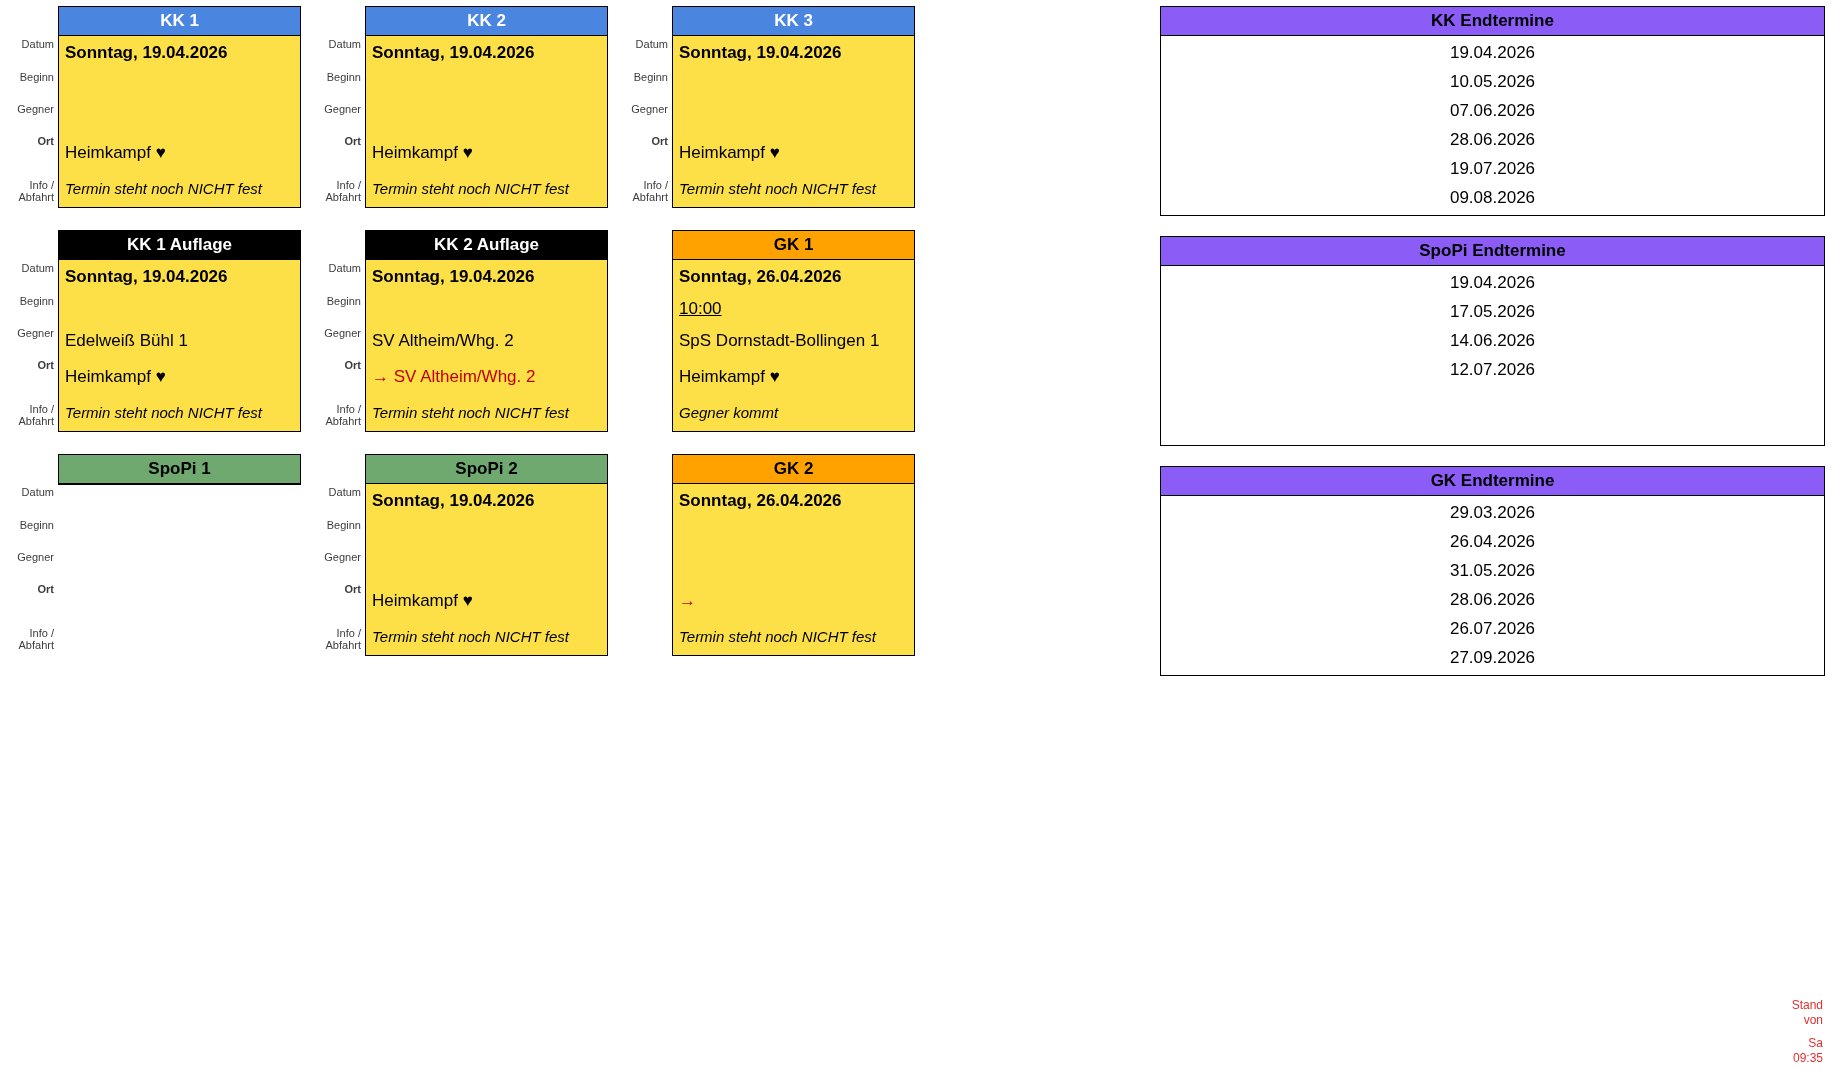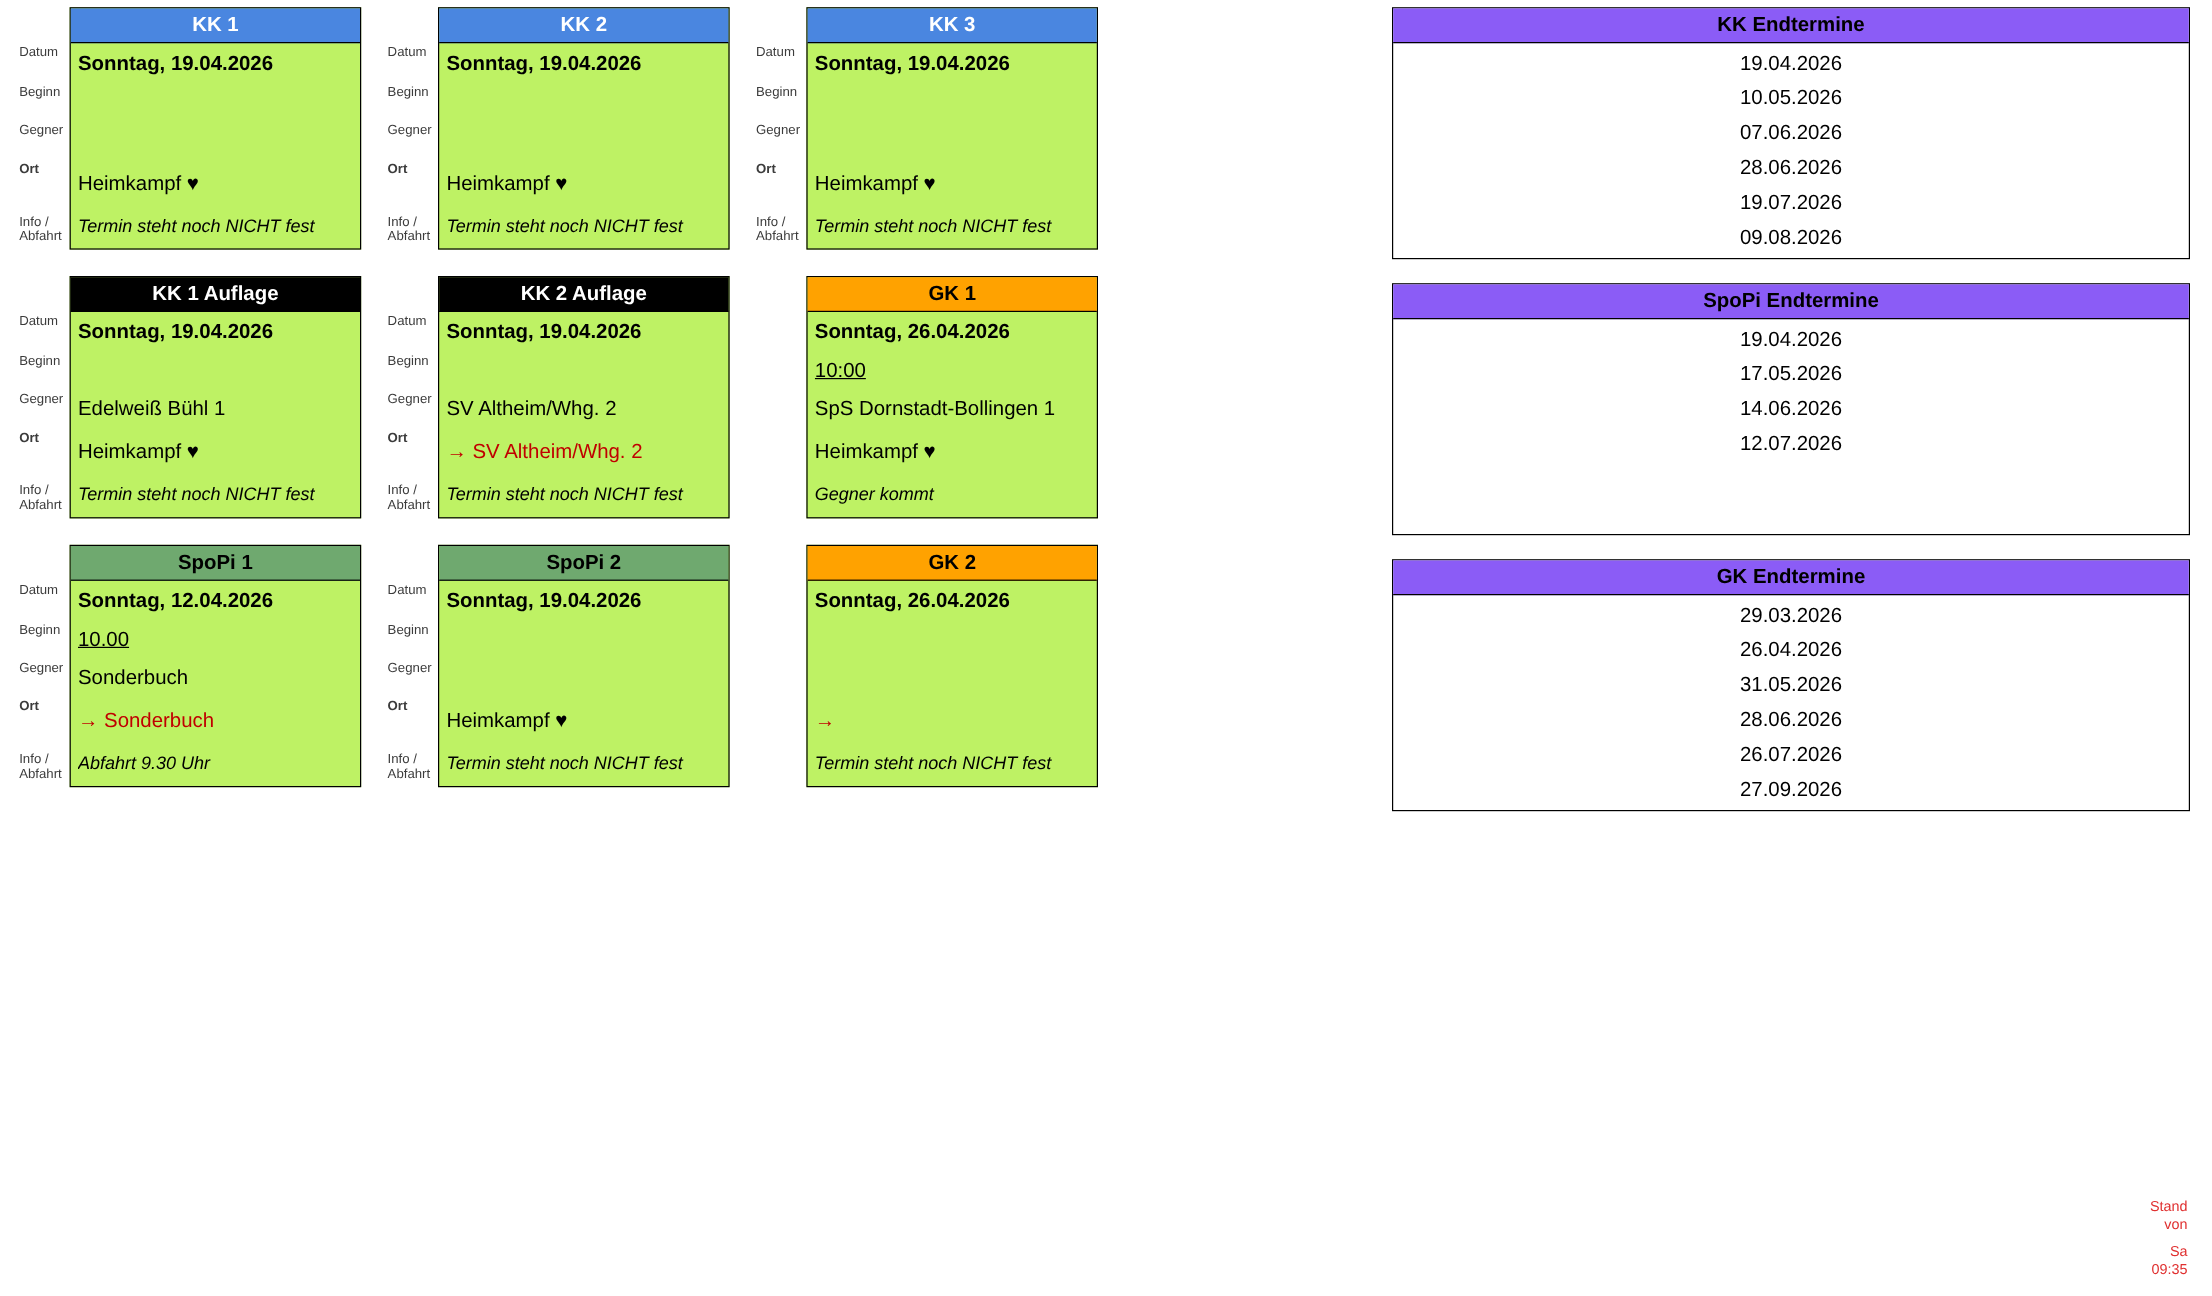--- a/index.html
+++ b/index.html
@@ -35,34 +35,35 @@
   .labels {
     width: 42px;
     display: flex;
     flex-direction: column;
     padding-top: 33px;
     box-sizing: border-box;
   }
   .labels .lbl {
     font-size: 11px;
     color: #3c3c3c;
+    text-align: right;
     padding-right: 4px;
     line-height: 1.05;
   }
   .lbl-datum  { height: 33px; }
   .lbl-beginn { height: 32px; }
   .lbl-gegner { height: 32px; }
   .lbl-ort    { height: 44px; font-weight: bold; }
   .lbl-info   { height: 30px; }
 
   .card {
     width: 243px;
     border: 1px solid #000;
     box-sizing: border-box;
-    background: #bef264;
+    background: #fde047;
   }
   .card .hdr {
     text-align: center;
     font-weight: bold;
     font-size: 17px;
     line-height: 28px;
     height: 28px;
     border-bottom: 1px solid #000;
     color: #000;
   }
@@ -286,27 +287,20 @@
           <div class="lbl lbl-beginn">Beginn</div>
           <div class="lbl lbl-gegner">Gegner</div>
           <div class="lbl lbl-ort">Ort</div>
           <div class="lbl lbl-info">
             <div>Info /</div>
             <div>Abfahrt</div>
           </div>
         </div>
         <div class="card">
           <div class="hdr green">SpoPi 1</div>
-          <div class="body">
-            <div class="line l-datum">Sonntag, 12.04.2026</div>
-            <div class="line l-beginn">10.00</div>
-            <div class="line l-gegner">Sonderbuch</div>
-            <div class="line l-ort red">→ Sonderbuch</div>
-            <div class="line l-info">Abfahrt 9.30 Uhr</div>
-          </div>
         </div>
       </div>
 
       <div class="cardwrap">
         <div class="labels">
           <div class="lbl lbl-datum">Datum</div>
           <div class="lbl lbl-beginn">Beginn</div>
           <div class="lbl lbl-gegner">Gegner</div>
           <div class="lbl lbl-ort">Ort</div>
           <div class="lbl lbl-info">

